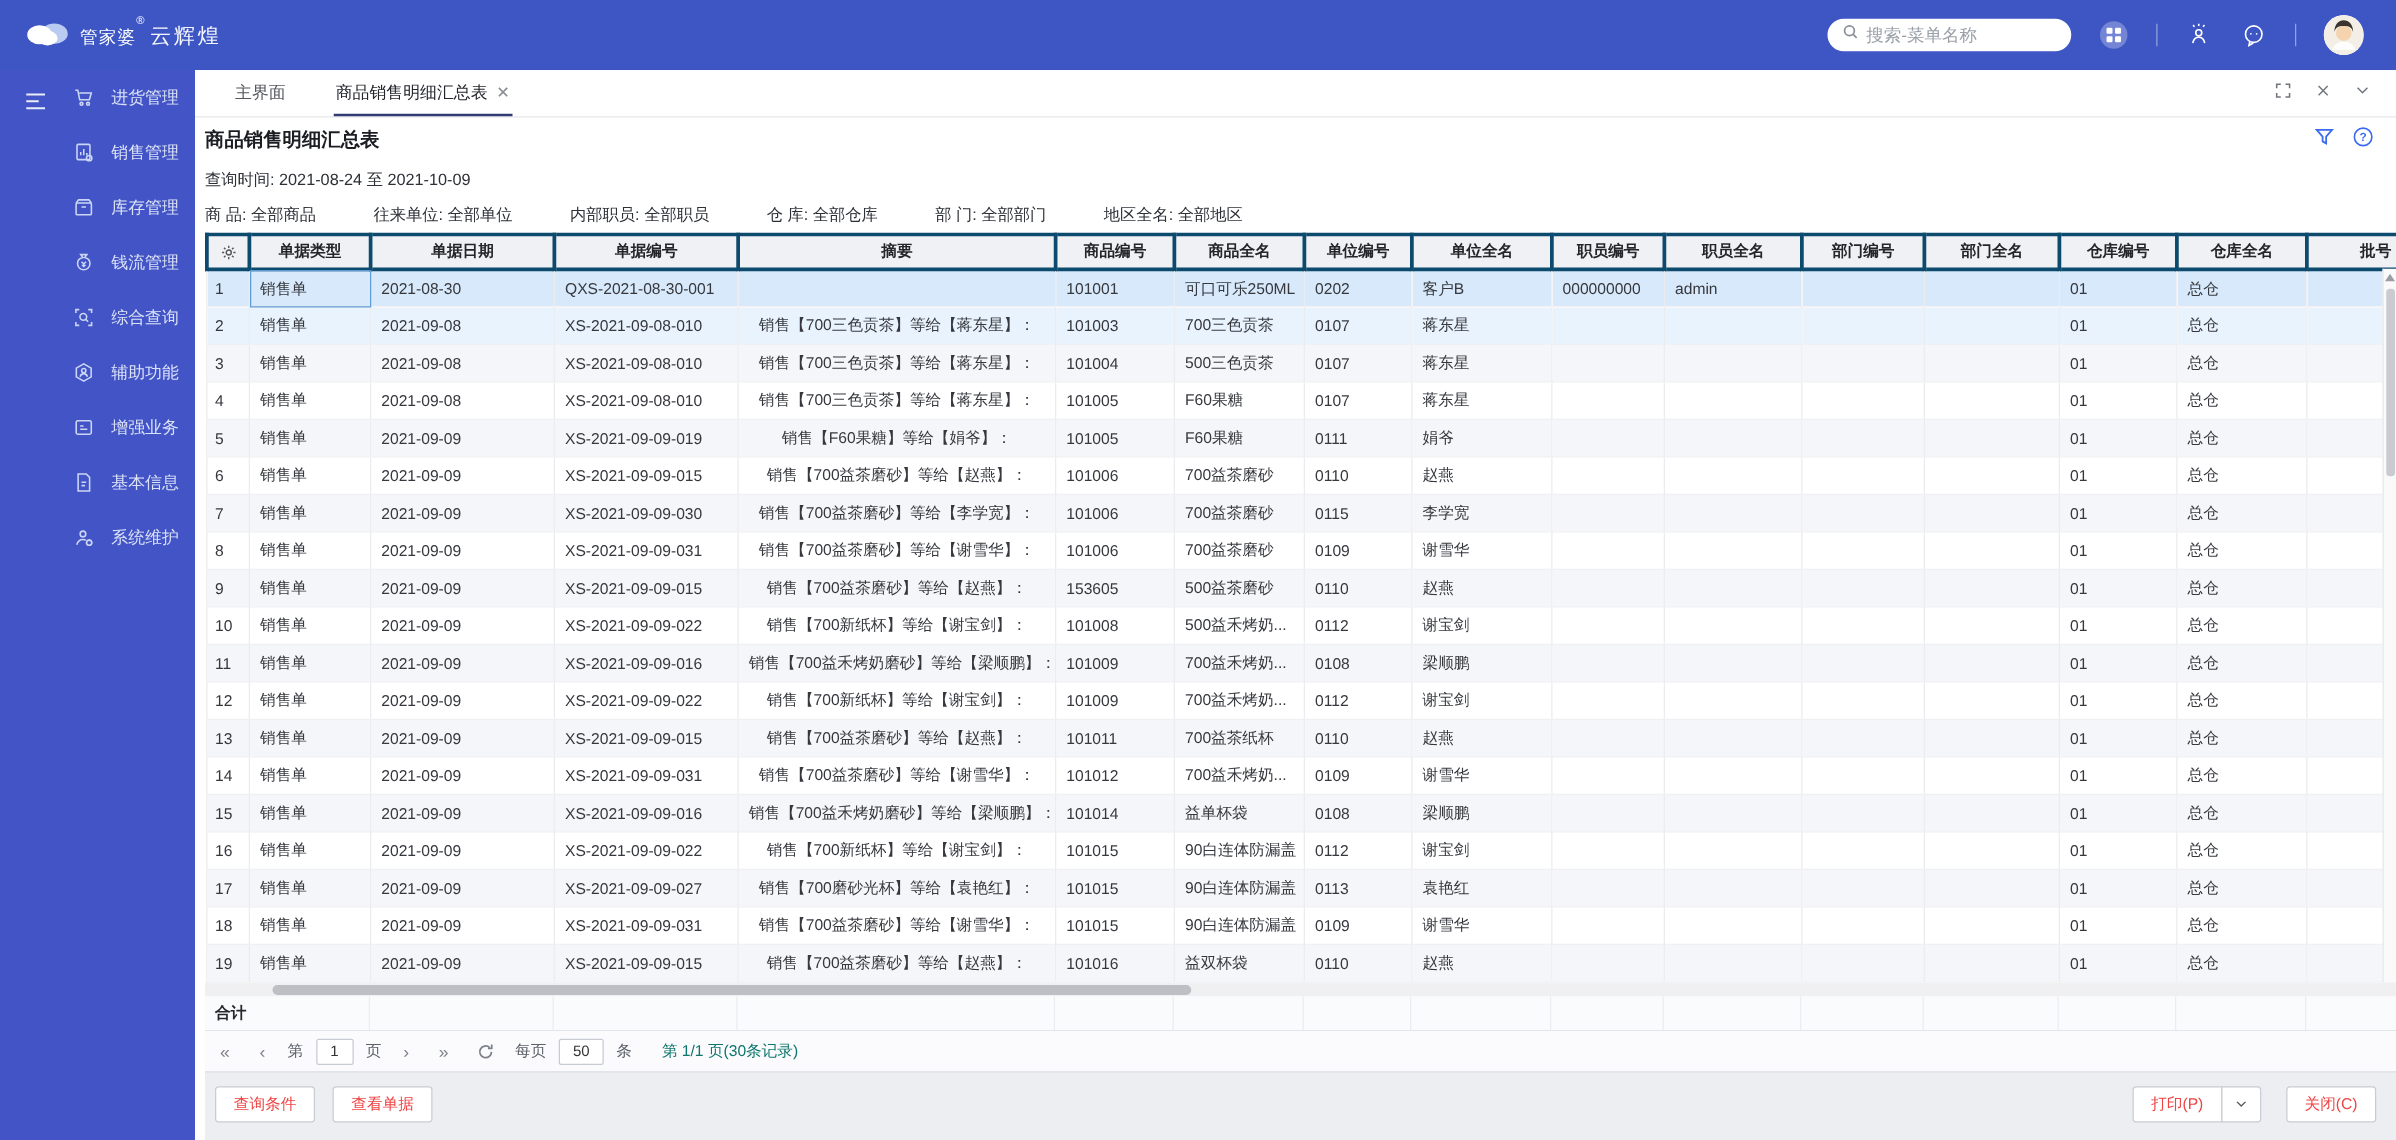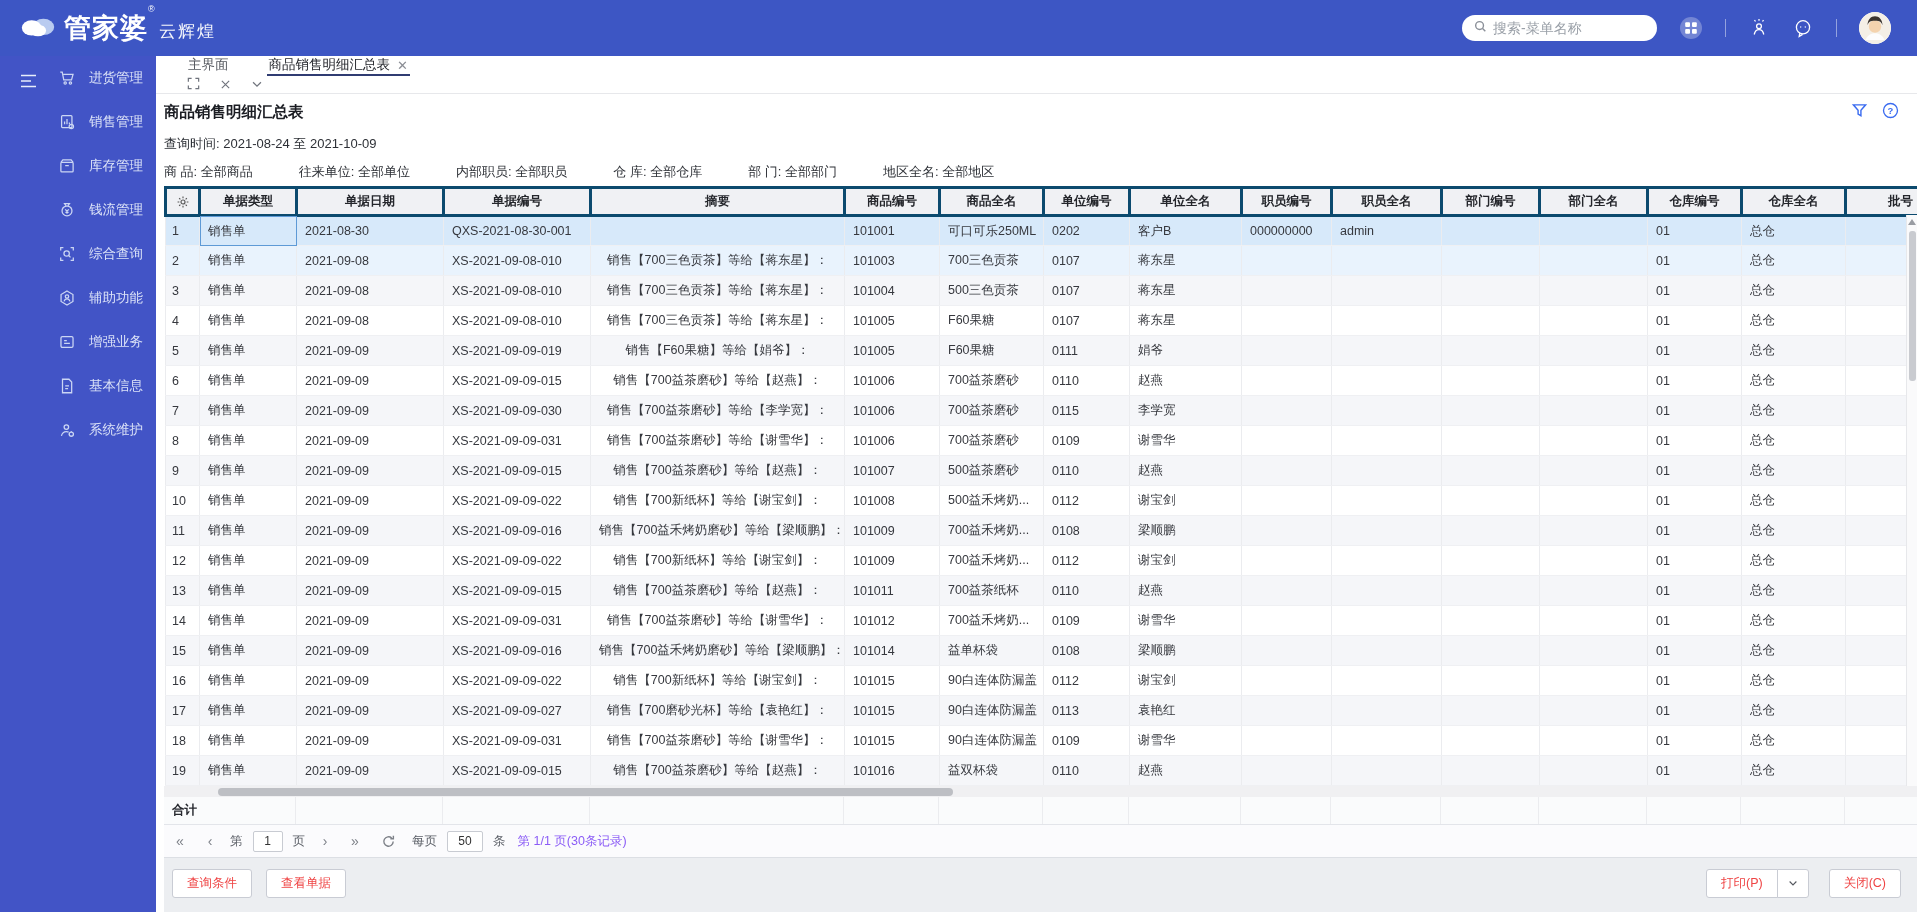--- a/index.html
+++ b/index.html
@@ -3,21 +3,21 @@
 <meta charset="utf-8">
 <style>
   * { box-sizing: border-box; margin: 0; padding: 0; }
   html,body { width:1917px; height:912px; overflow:hidden; }
   body { font-family:"Liberation Sans","DejaVu Sans",sans-serif; }
   .app { width:1917px; height:912px; display:flex; flex-direction:column; background:#fff; }
 
   
   .topbar { height:56px; background:#3D56C4; display:flex; align-items:center; justify-content:space-between; padding:0 26px 0 20px; flex-shrink:0; }
   .logo { display:flex; align-items:center; gap:8px; color:#fff; }
-  .logo-main { font-size:27px; font-weight:bold; letter-spacing:1px; }
+  .logo-main { font-size:14px; font-weight:normal; letter-spacing:1px; }
   .logo-reg { font-size:9px; vertical-align:top; position:relative; top:-6px; }
   .logo-sub { font-size:17px; letter-spacing:2px; opacity:.95; }
   .topbar-right { display:flex; align-items:center; gap:22px; }
   .search-pill { width:195px; height:26px; background:#fff; border-radius:13px; display:flex; align-items:center; gap:6px; padding:0 12px; }
   .search-pill input { border:none; outline:none; flex:1; font-size:14px; color:#333; background:transparent; }
   .search-pill input::placeholder { color:#9aa0a8; }
   .tb-divider { width:1px; height:18px; background:rgba(255,255,255,.45); }
   .tb-icon { display:flex; align-items:center; justify-content:center; cursor:pointer; }
   .avatar { width:32px; height:32px; border-radius:50%; overflow:hidden; background:#fff; }
 
@@ -25,21 +25,21 @@
   .main { flex:1; display:flex; min-height:0; }
   .sidebar { width:156px; background:#4254C6; flex-shrink:0; display:flex; flex-direction:row; }
   .hamburger { padding:18px 0 12px 20px; }
   .side-item { height:44px; display:flex; align-items:center; gap:13px; padding-left:20px; font-size:13.5px; color:rgba(228,234,250,.95); cursor:pointer; }
   .side-icon { width:18px; height:18px; color:#CBD6F4; display:flex; }
   .side-icon svg { width:18px; height:18px; }
 
   .content { flex:1; display:flex; flex-direction:column; min-width:0; background:#fff; }
 
   
-  .tabbar { height:38px; display:flex; align-items:stretch; justify-content:space-between; border-bottom:1px solid #E7E8EB; padding:0 20px 0 30px; flex-shrink:0;flex-direction:column; }
+  .tabbar { height:38px; display:flex; align-items:stretch; justify-content:space-between; border-bottom:1px solid #E7E8EB; padding:0 20px 0 30px; flex-shrink:0; }
   .tabs { display:flex; gap:36px; }
   .tab { display:flex; align-items:center; gap:7px; font-size:13.5px; color:#54575e; border-bottom:2px solid transparent; cursor:pointer; padding:0 2px; }
   .tab.active { color:#23252b; border-bottom-color:#303C72; }
   .tab-close { color:#8a8d94; font-size:13px; line-height:1; }
   .tab-actions { display:flex; align-items:center; gap:18px; color:#70747d; }
 
   
   .report { flex:1; display:flex; flex-direction:column; padding-left:8px; min-height:0; }
   .title-row { height:36px; display:flex; align-items:center; justify-content:space-between; padding-right:18px; }
   .page-title { font-size:15.5px; font-weight:bold; color:#1b1d23; }
@@ -71,21 +71,21 @@
   .total-wrap { height:28px; overflow:hidden; flex-shrink:0; border-bottom:1px solid #E3E5EA; }
   table.total { border-collapse:collapse; table-layout:fixed; width:1790px; font-size:12.5px; }
   table.total td { height:27px; border-right:1px solid #EBECEF; background:#FAFBFC; padding:0 8px; color:#26282e; }
   table.total td.lab { font-weight:bold; }
 
   
   .pager { height:32px; display:flex; align-items:center; gap:10px; font-size:12.5px; color:#5c6068; background:#FBFBFD; padding-left:6px; flex-shrink:0; }
   .pg-arrow { font-size:14px; color:#7d8188; width:20px; text-align:center; cursor:pointer; }
   .pg-input { width:30px; height:21px; border:1px solid #C8CBD2; border-radius:2px; text-align:center; font-size:12px; color:#333; background:#fff; }
   .pg-refresh { cursor:pointer; display:flex; margin:0 6px; }
-  .pg-summary { margin-left:2px; color:#8b5cf6; }
+  .pg-summary { margin-left:14px; color:#0f766e; }
 
   
   .footer { flex:1; background:#ECEEF1; border-top:1px solid #DCDFE4; display:flex; align-items:center; justify-content:space-between; padding:0 16px 4px 8px; }
   .btn { height:29px; padding:0 14px; background:#fff; border:1px solid #C9CCD4; border-radius:3px; font-size:12.5px; color:#ef4444; cursor:pointer; font-family:inherit; }
   .f-left { display:flex; gap:14px; }
   .f-right { display:flex; align-items:center; gap:20px; }
   .btn-group { display:flex; }
   .btn-group .btn:first-child { border-radius:3px 0 0 3px; }
   .btn-group .btn.drop { border-radius:0 3px 3px 0; margin-left:-1px; width:32px; padding:0; display:flex; align-items:center; justify-content:center; }
 </style>
@@ -500,21 +500,21 @@
                   <td class="cell">01</td>
                   <td class="cell">总仓</td>
                   <td class="cell"></td>
                 </tr>
                 <tr class="stripe">
                   <td class="num">9</td>
                   <td class="cell">销售单</td>
                   <td class="cell">2021-09-09</td>
                   <td class="cell">XS-2021-09-09-015</td>
                   <td class="cell c">销售【700益茶磨砂】等给【赵燕】：</td>
-                  <td class="cell">101007</td>
+                  <td class="cell">153605</td>
                   <td class="cell">500益茶磨砂</td>
                   <td class="cell">0110</td>
                   <td class="cell">赵燕</td>
                   <td class="cell"></td>
                   <td class="cell"></td>
                   <td class="cell"></td>
                   <td class="cell"></td>
                   <td class="cell">01</td>
                   <td class="cell">总仓</td>
                   <td class="cell"></td>

